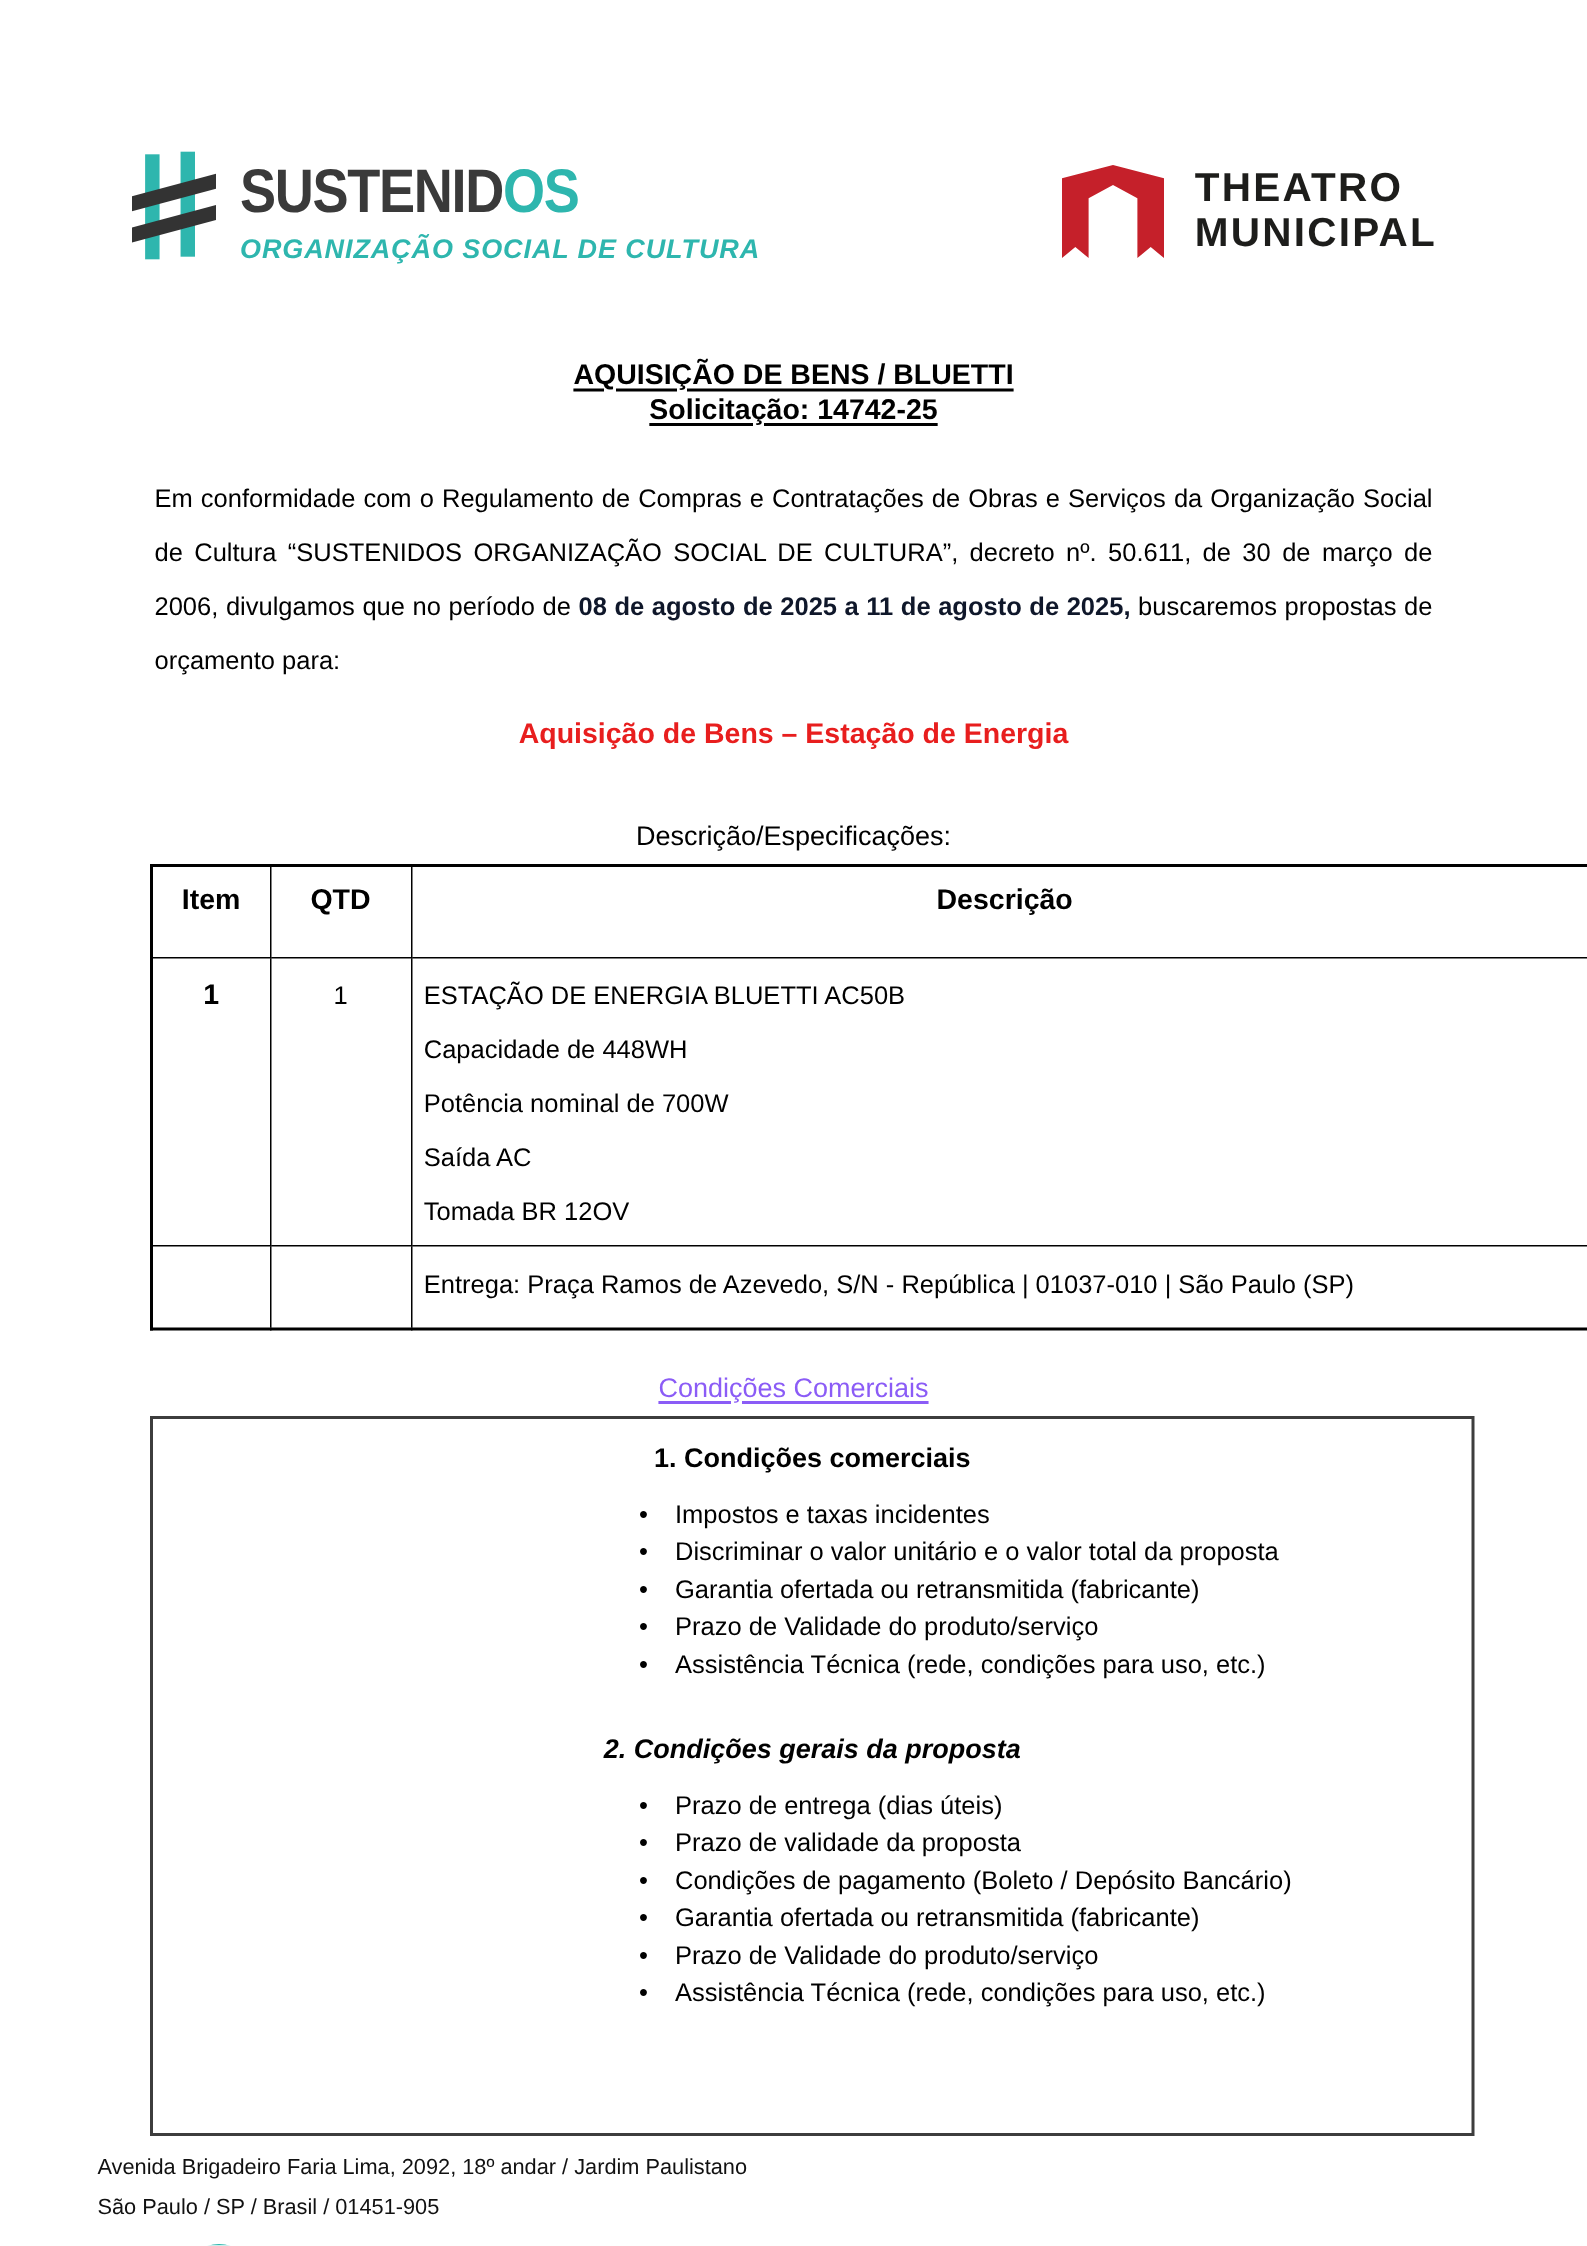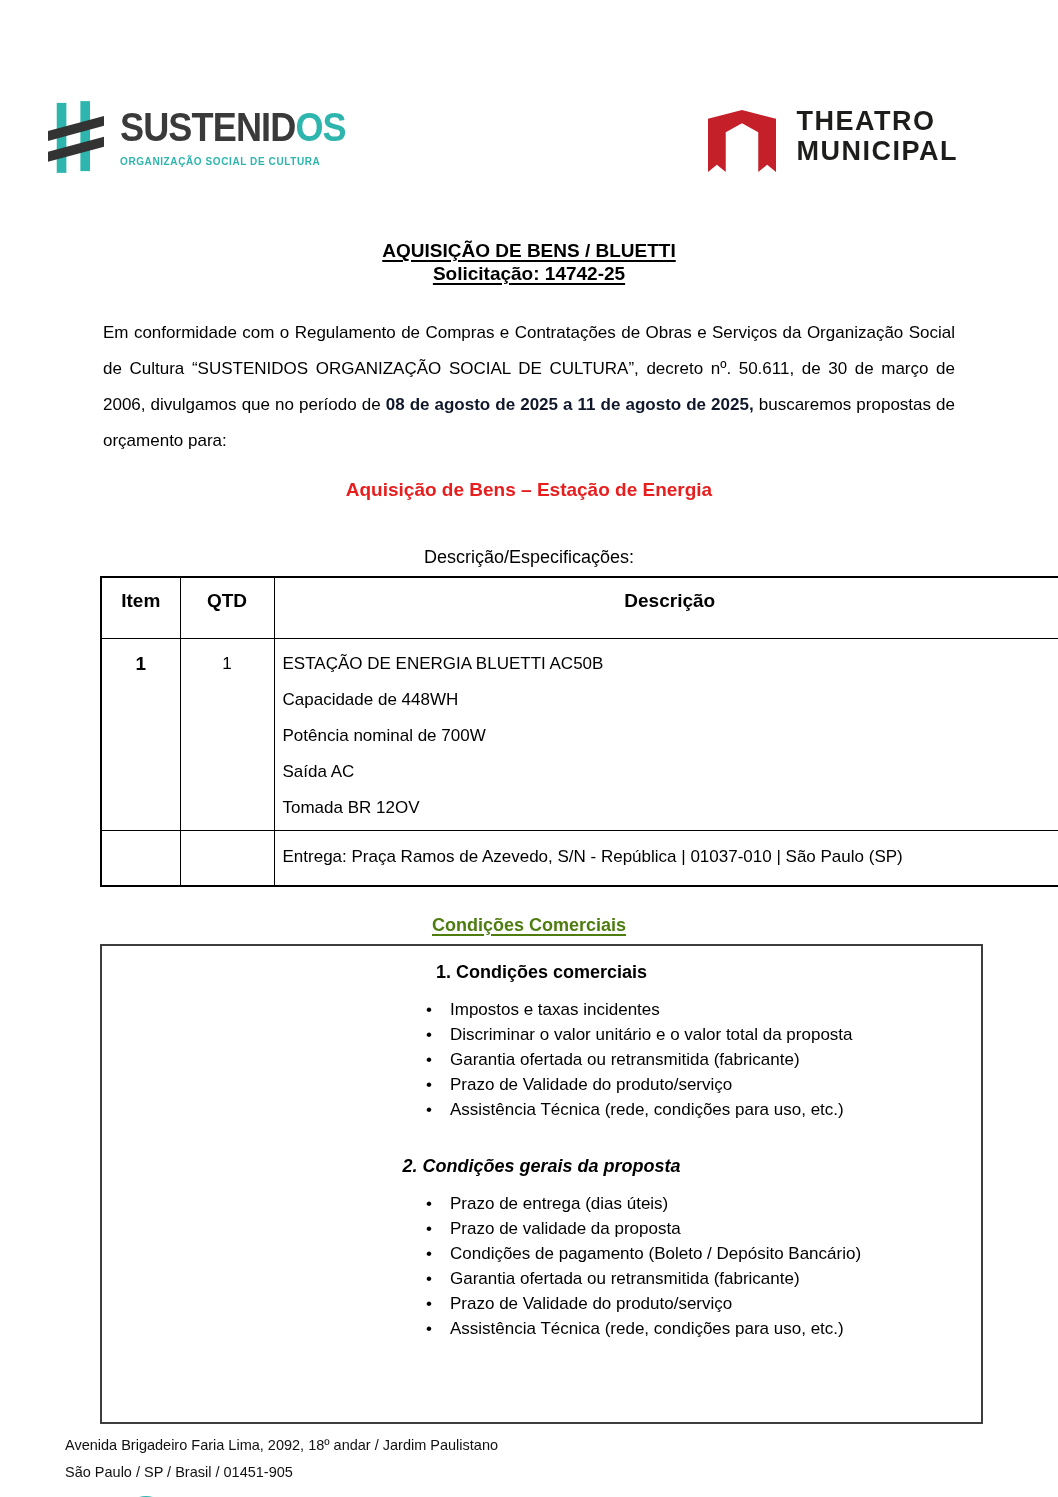--- a/index.html
+++ b/index.html
@@ -4,30 +4,30 @@
 <style>
   * { margin:0; padding:0; box-sizing:border-box; }
   html,body { background:#ffffff; }
   .page {
     width:1058px; height:1497px; background:#fff; position:relative;
     overflow:hidden; font-family:"Liberation Sans", sans-serif; color:#000;
     margin:0 auto;
   }
   
   .logo-row { display:flex; justify-content:space-between; align-items:flex-start;
-              padding:95px 100px 0 48px;gap:20px; }
+              padding:95px 100px 0 88px;gap:20px; }
   .sus-logo { display:flex; gap:16px; align-items:flex-start; }
   .sus-logo svg { width:56px; height:84px; display:block; }
   .sus-word { font-weight:bold; font-size:41px; color:#3a3a3a; letter-spacing:-1px;
               line-height:1; margin-top:12px; transform:scaleX(.88); transform-origin:left top;
               white-space:nowrap; }
   .sus-word .teal { color:#2eb6ae; }
-  .sus-tag { font-weight:bold; font-size:10px; color:#2eb6ae; letter-spacing:.6px;
-             margin-top:8px; white-space:nowrap; }
-  .thea-logo { display:flex; gap:18px; align-items:flex-start; margin-top:12px; }
+  .sus-tag { font-weight:bold; font-size:18px; color:#2eb6ae; letter-spacing:.6px;
+             margin-top:8px; white-space:nowrap;font-style:italic; }
+  .thea-logo { display:flex; gap:18px; align-items:center; margin-top:12px; }
   .thea-logo svg { width:74px; height:68px; display:block; }
   .thea-text { font-weight:bold; font-size:27px; letter-spacing:1.5px; color:#1d1d1b;
                line-height:1.1; white-space:nowrap; }
   
   .title-block { text-align:center; margin-top:60px; font-size:19px; font-weight:bold;
                  line-height:23px; }
   .u { text-decoration:underline; text-decoration-thickness:2px; text-underline-offset:3px; }
   .intro { margin:30px 103px 0 103px; font-size:17px; line-height:36px; text-align:justify; }
   .date-red { color:#0f172a; font-weight:bold; }
   .subject { margin-top:20px; text-align:center; color:#e81e1e; font-weight:bold; font-size:19px; }
@@ -39,21 +39,21 @@
   th.h-item  { width:79px;  font-size:19px; padding:12px 4px 26px; }
   th.h-qtd   { width:94px;  font-size:19px; padding:12px 4px 26px; }
   th.h-desc  { font-size:19px; padding:12px 4px 26px; }
   td.c-item  { text-align:center; vertical-align:top; font-weight:bold; font-size:19px; padding-top:14px; }
   td.c-qtd   { text-align:center; vertical-align:top; font-size:17px; padding-top:15px; }
   td.c-desc  { padding:14px 10px 12px 8px; font-size:17px; vertical-align:top; }
   .desc-line { line-height:21px; margin-bottom:15px; }
   .desc-line:last-child { margin-bottom:0; }
   td.c-delivery { font-size:17px; padding:16px 8px 18px; }
   
-  .cond-heading { margin-top:28px; text-align:center; color:#4d7c0f; font-weight:bold;
+  .cond-heading { margin-top:28px; text-align:center; color:#8b5cf6; font-weight:normal;
                   font-size:18px; text-decoration:underline; text-decoration-thickness:2px;
                   text-underline-offset:3px; }
   .cond-box { width:883px; margin:8px 0 0 100px; border:2px solid #3d3d3d; height:480px; }
   .cond-title { text-align:center; font-weight:bold; font-size:18px; margin-top:16px; }
   .cond-title.second { margin-top:34px;font-style:italic; }
   ul.cond-list { list-style:none; margin:14px 0 0 0; padding:0 0 0 318px; }
   ul.cond-list li { position:relative; padding-left:30px; font-size:17px; line-height:25px; }
   ul.cond-list li::before { content:"\2022"; position:absolute; left:6px; top:0; }
   
   .footer-address { margin:8px 0 0 65px; font-size:14.5px; line-height:27px; color:#111; }

